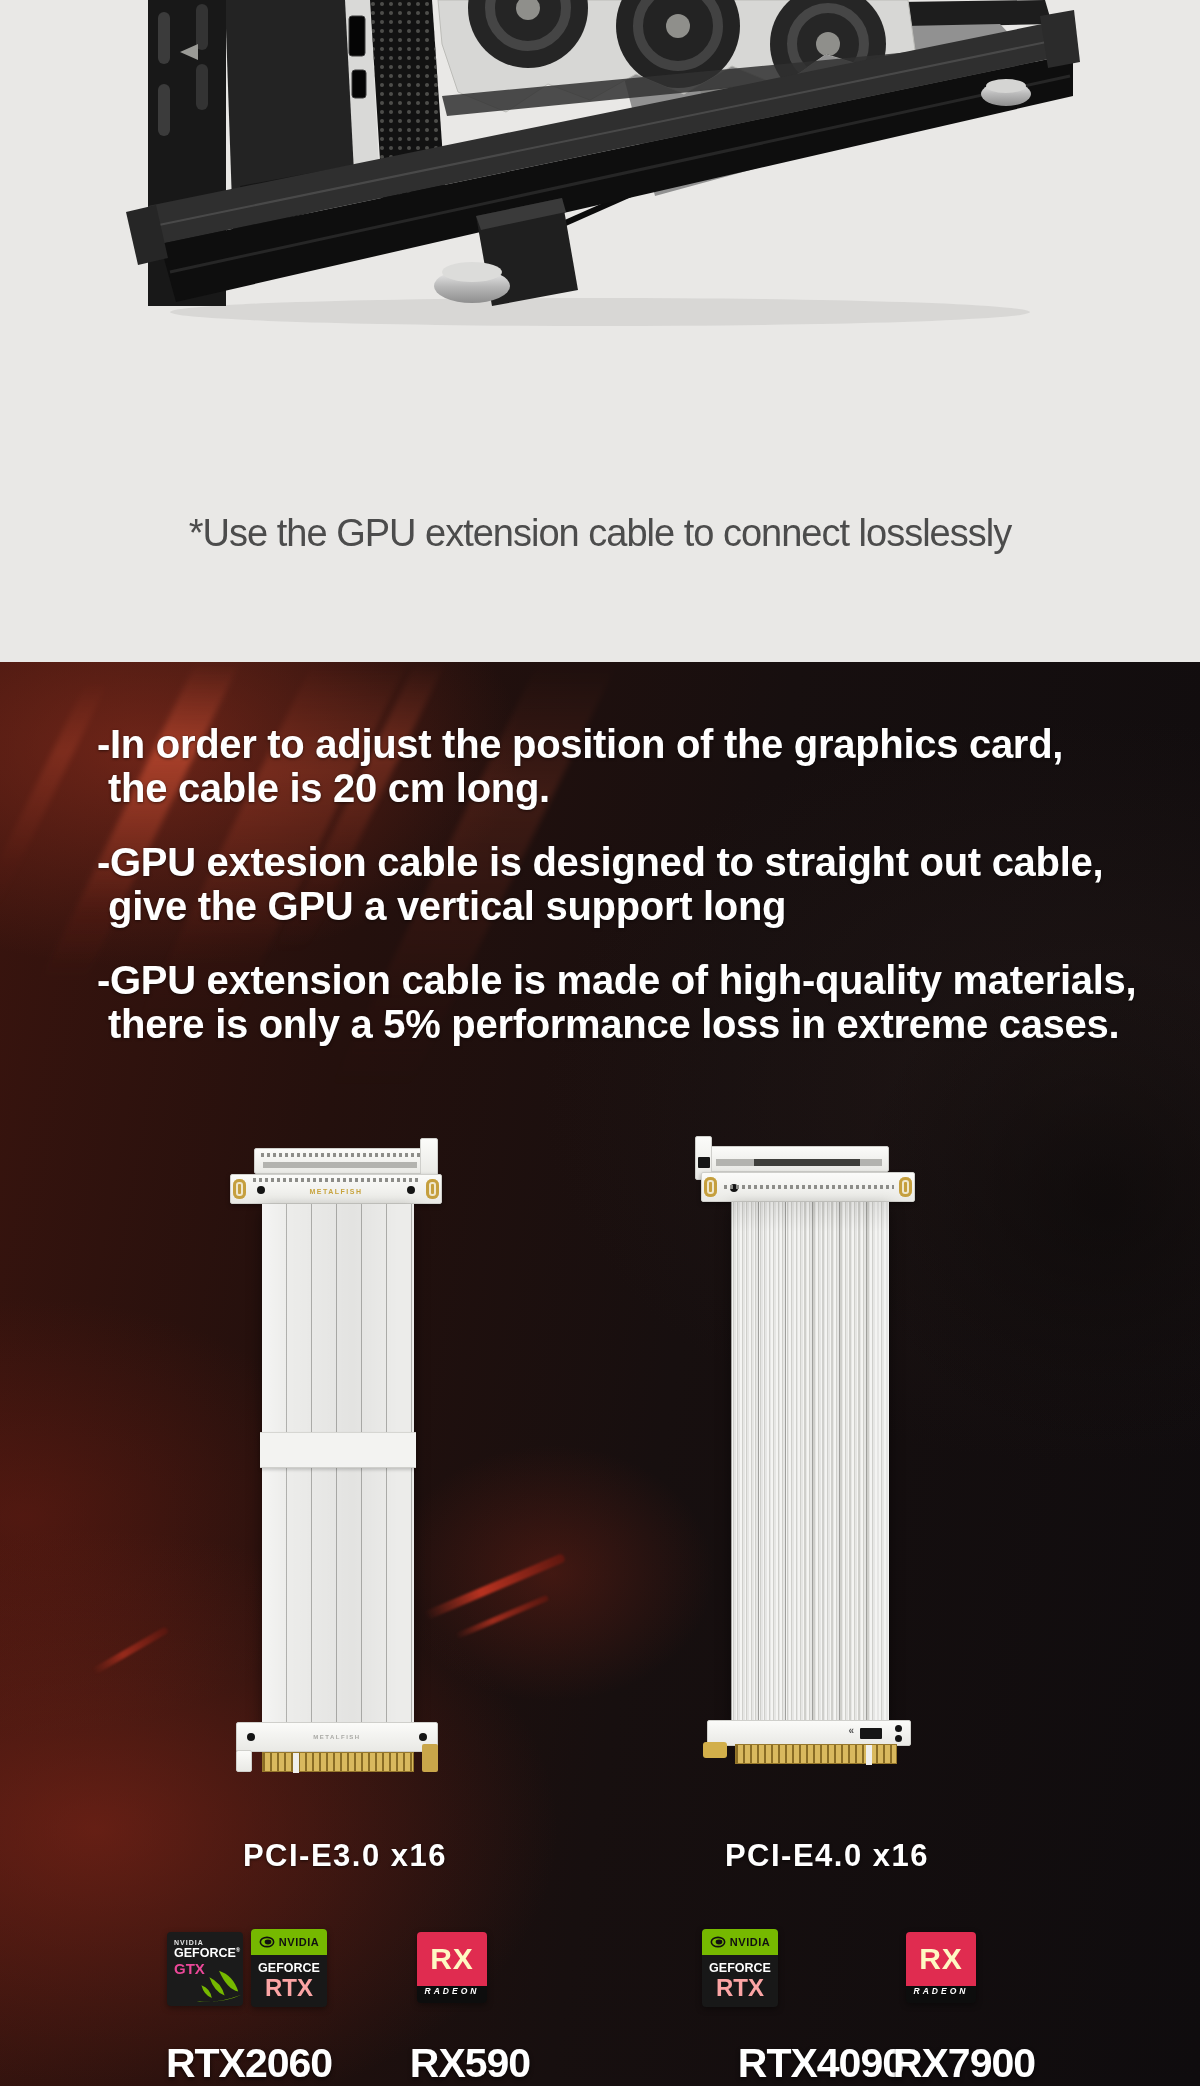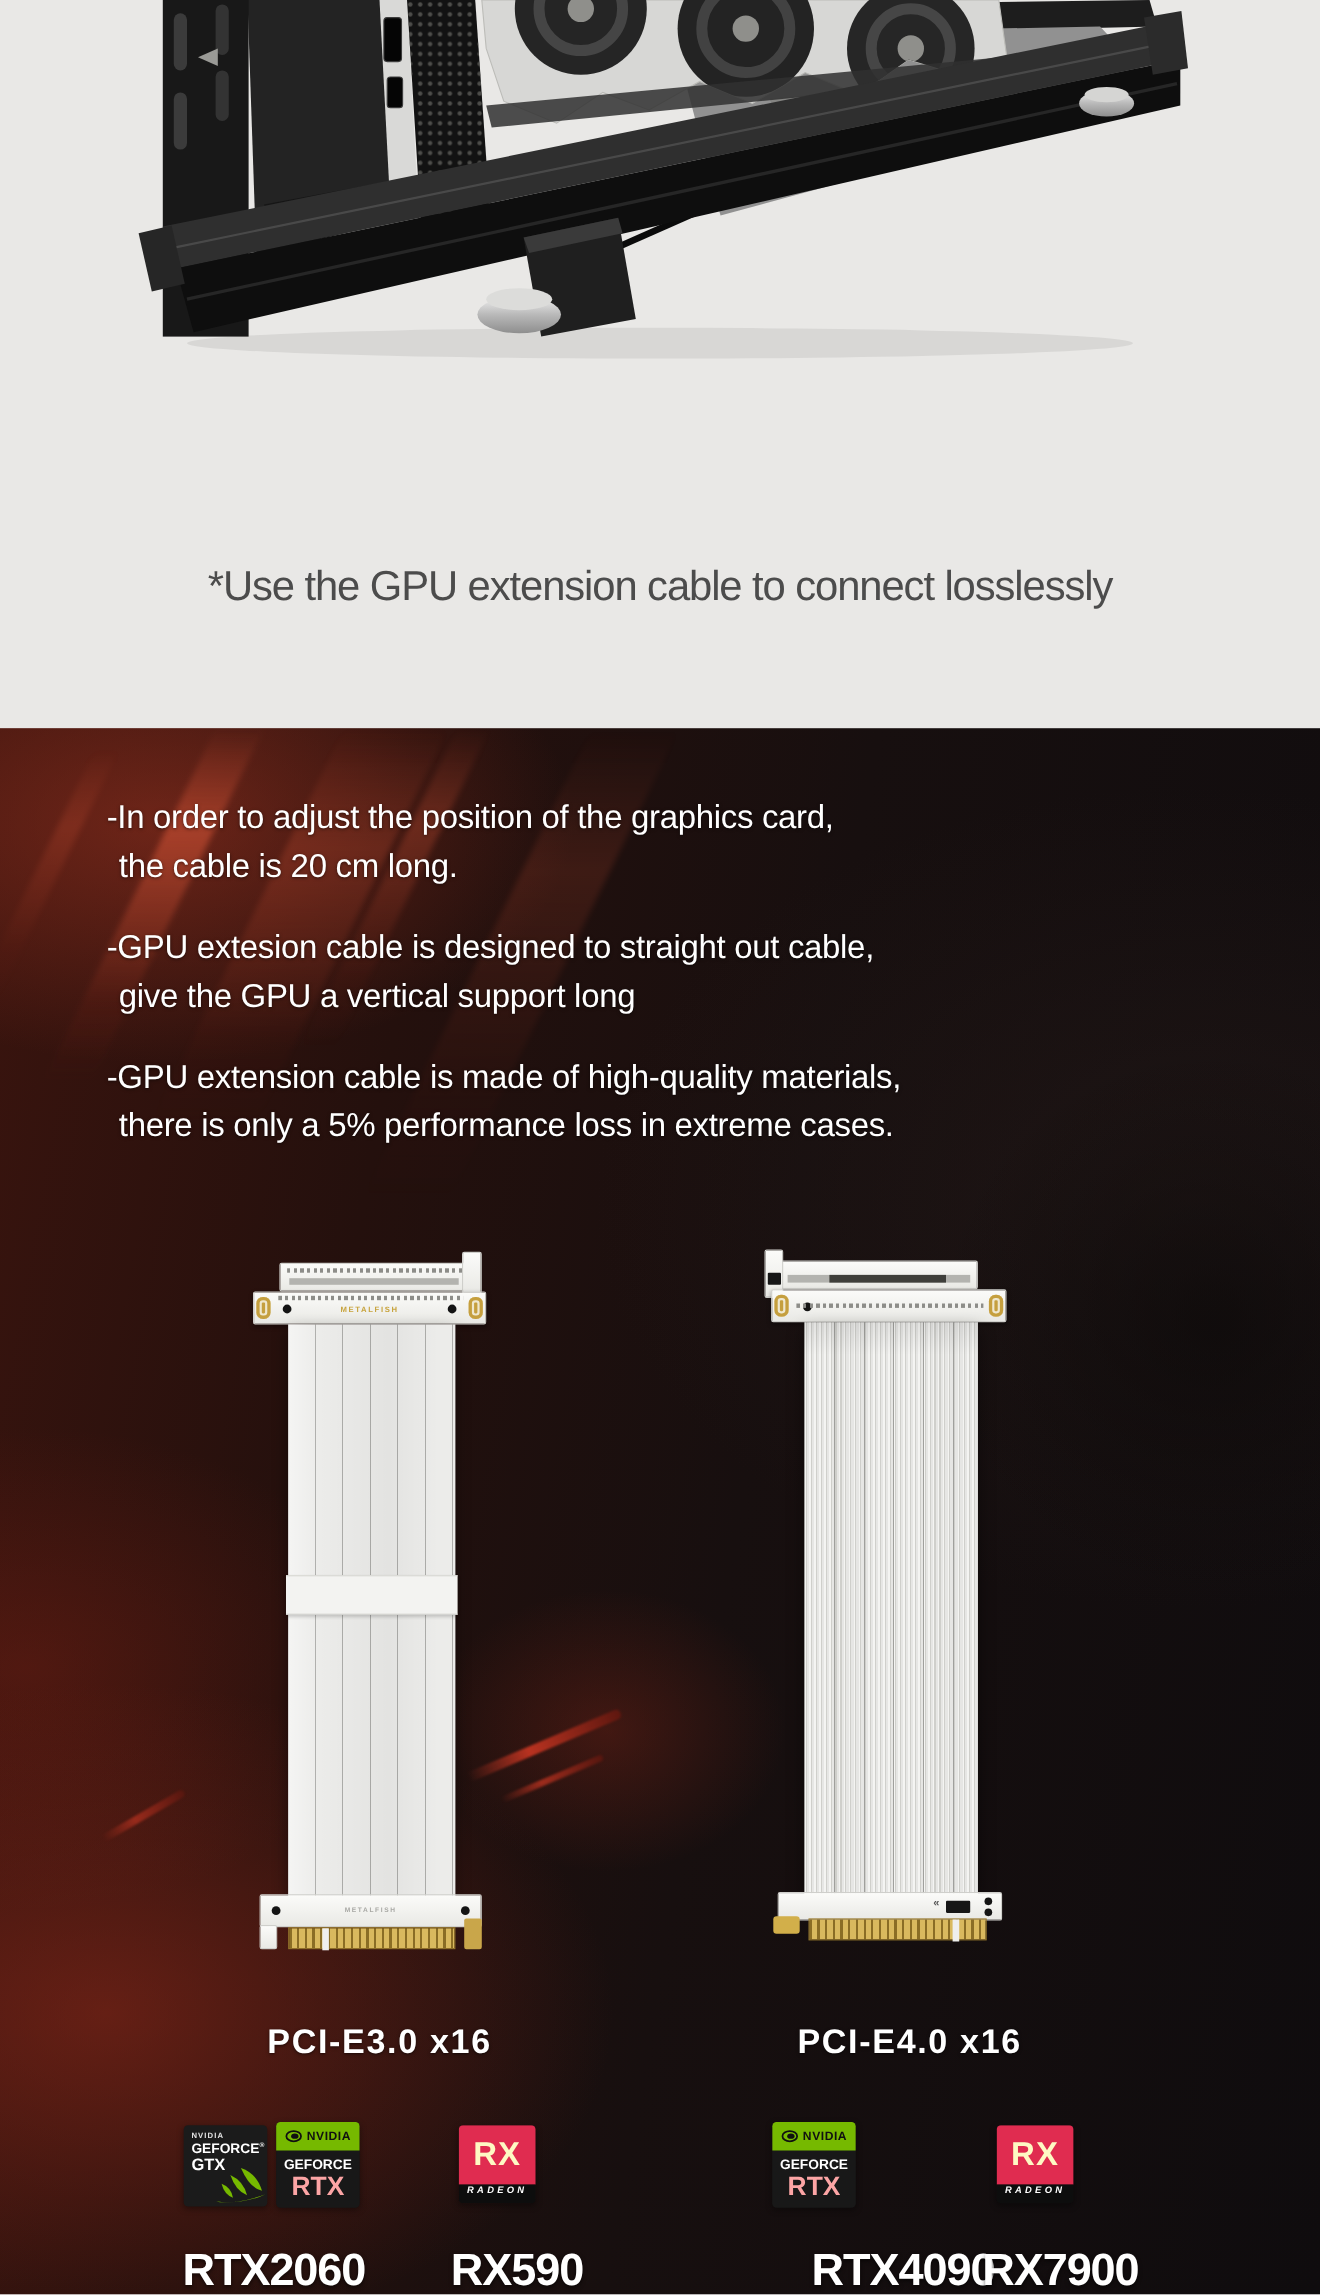--- a/index.html
+++ b/index.html
@@ -23,22 +23,22 @@
     linear-gradient(100deg,#3a140e 0%,#24100d 28%,#170f0f 55%,#0f0c0e 100%);
     overflow:hidden;}
   .streak{filter:blur(3px);transform:skewX(-26deg);
     background:linear-gradient(to bottom, rgba(215,85,55,0), rgba(215,85,55,.55) 30%,
                rgba(120,35,22,.18) 78%, transparent);}
   .slash{filter:blur(1px);border-radius:4px;
     background:linear-gradient(90deg, rgba(160,40,25,0), #b83220 40%, #5e170f);}
 
   
   #features{top:60px;left:97px;width:1060px;color:#fff;}
-  #features p{margin:0 0 30px 0;font-size:30px;line-height:44px;
-    letter-spacing:-.3px;text-shadow:0 1px 3px rgba(0,0,0,.55);}
+  #features p{margin:0 0 30px 0;font-size:40px;line-height:44px;
+    letter-spacing:-.3px;text-shadow:0 1px 3px rgba(0,0,0,.55);font-weight:bold;}
   #features p span{display:block;}
   #features p span.l2{padding-left:11px;}
 
   
   .cable{width:234px;height:665px;}
   .cable .white{background:linear-gradient(#fbfbf9,#e9e9e5);
     border:1px solid #cfcfcb;box-sizing:border-box;border-radius:2px;}
   .slotline{background:#b3b3af;}
   .eyelet{width:13px;height:20px;background:#c59f3e;border-radius:6px;
     box-shadow:inset 0 0 0 3px #c59f3e, inset 0 0 0 5px #efe7cd;}
@@ -69,21 +69,21 @@
   .model{width:300px;text-align:center;font-size:41px;font-weight:bold;
     color:#fff;letter-spacing:-1px;text-shadow:0 2px 4px rgba(0,0,0,.6);}
 
   
   .badge{border-radius:4px;overflow:hidden;box-shadow:0 2px 6px rgba(0,0,0,.4);}
   .badge-gtx{width:76px;height:74px;background:#1b1b1b;}
   .badge-gtx .nv{font-size:7px;font-weight:bold;letter-spacing:1px;color:#e3e3e3;
      margin:7px 0 0 7px;}
   .badge-gtx .gf{font-size:12.5px;font-weight:bold;color:#fff;margin:1px 0 0 7px;line-height:1.05;}
   .badge-gtx .gf sup{font-size:6px;}
-  .badge-gtx .chip{font-size:15px;font-weight:bold;color:#ffffff;margin:0 0 0 7px;}
+  .badge-gtx .chip{font-size:15px;font-weight:bold;color:#ec4899;margin:0 0 0 7px;}
   .badge-rtx{width:76px;height:78px;background:#181818;}
   .badge-rtx .top{height:26px;background:#76b900;display:flex;align-items:center;
      justify-content:center;gap:4px;}
   .badge-rtx .top .nv{font-size:11px;font-weight:bold;color:#101010;letter-spacing:.5px;}
   .badge-rtx .gf{font-size:12.5px;font-weight:bold;color:#fff;text-align:center;margin-top:6px;}
   .badge-rtx .chip{font-size:24px;font-weight:bold;color:#fca5a5;text-align:center;line-height:1;margin-top:1px;}
   .badge-rx{width:70px;height:71px;}
   .badge-rx .red{height:54px;background:#e02c50;display:flex;align-items:center;justify-content:center;}
   .badge-rx .red .chip{font-size:30px;font-weight:bold;color:#fef9c3;letter-spacing:1px;}
   .badge-rx .bar{height:17px;background:#0d0d0d;display:flex;align-items:flex-start;justify-content:center;font-style:italic;}

